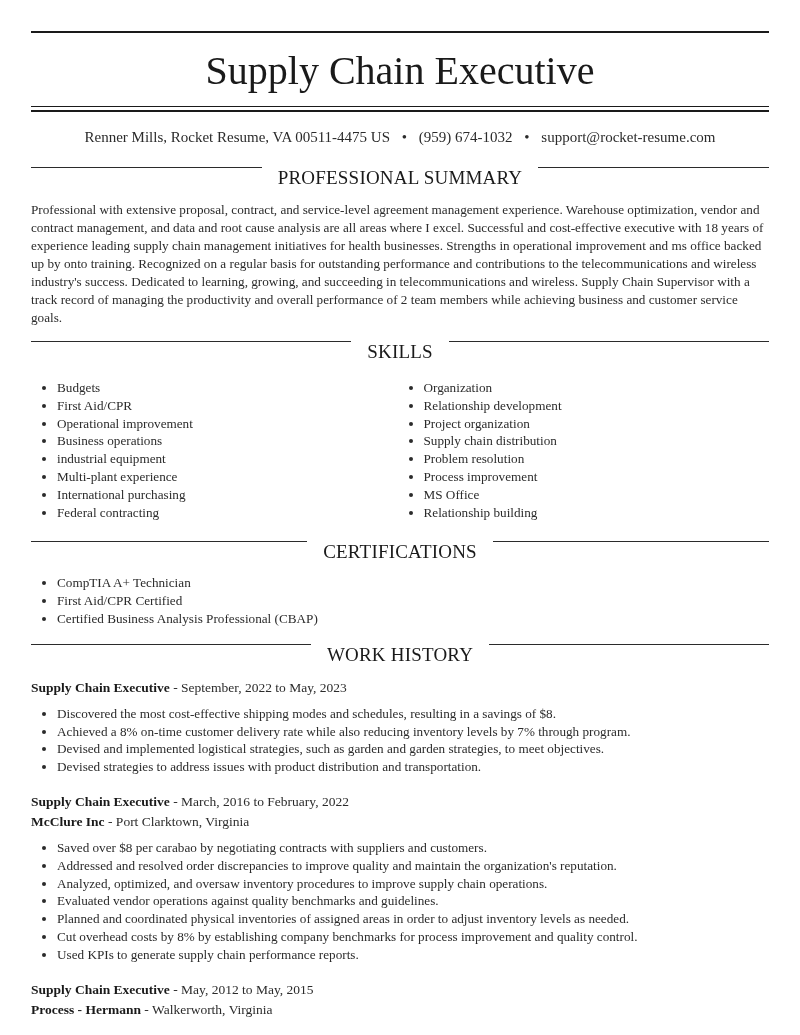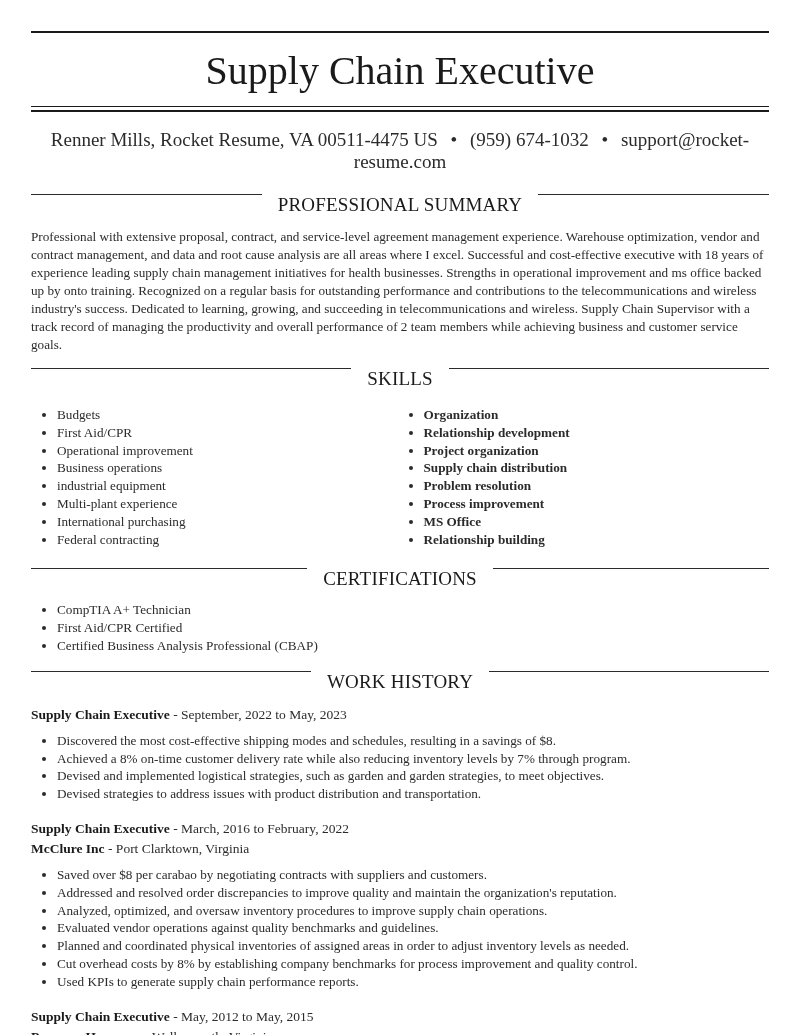--- a/index.html
+++ b/index.html
@@ -11,38 +11,38 @@
     .page { position: relative; padding: 0 31px; }
     .rule-top { margin-top: 31px; height: 2px; background: #1a1a1a; }
     .name {
       text-align: center; font-size: 40px; line-height: 48px;
       margin: 14px 0 0 0; color: #1a1a1a; font-weight: normal;
     }
     .rule-double { margin-top: 11px; }
     .rule-double .thin { height: 1px; background: #1a1a1a; }
     .rule-double .thick { height: 2px; background: #1a1a1a; margin-top: 3px; }
     .contact {
-      text-align: center; font-size: 19px; margin-top: 17px; color: #2b2b2b;
+      text-align: center; font-size: 15px; margin-top: 17px; color: #2b2b2b;
     }
     .contact .sep { margin: 0 8px; }
     .section-head {
       display: flex; align-items: flex-start; margin-top: 21px;
     }
     .section-head .line { flex: 1; height: 1px; background: #2b2b2b; }
     .section-head .title {
       font-size: 19px; padding: 0 16px; color: #1a1a1a; letter-spacing: 0.2px;
     }
     .summary {
       font-size: 13.2px; line-height: 18px; margin-top: 12px; color: #2b2b2b;
     }
     ul { margin: 4px; padding: 0 0 0 22px; }
     li { font-size: 13.2px; line-height: 17.8px; }
     .skills { display: flex; margin-top: 12px; }
     .skills ul { flex: 1; }
-    .skills ul:last-child { padding-left: 22px; margin-left: -1px; font-weight: bold; }
+    .skills ul:last-child { padding-left: 22px; margin-left: -1px; }
     .certs { margin-top: 11px; }
     .job { margin-top: 12px; }
     .job + .job { margin-top: 16px; }
     .job-line { font-size: 13.5px; line-height: 20px; }
     .job-line b { color: #1a1a1a; }
     .job ul { margin-top: 7px; }
   </style>
 </head>
 <body>
 

